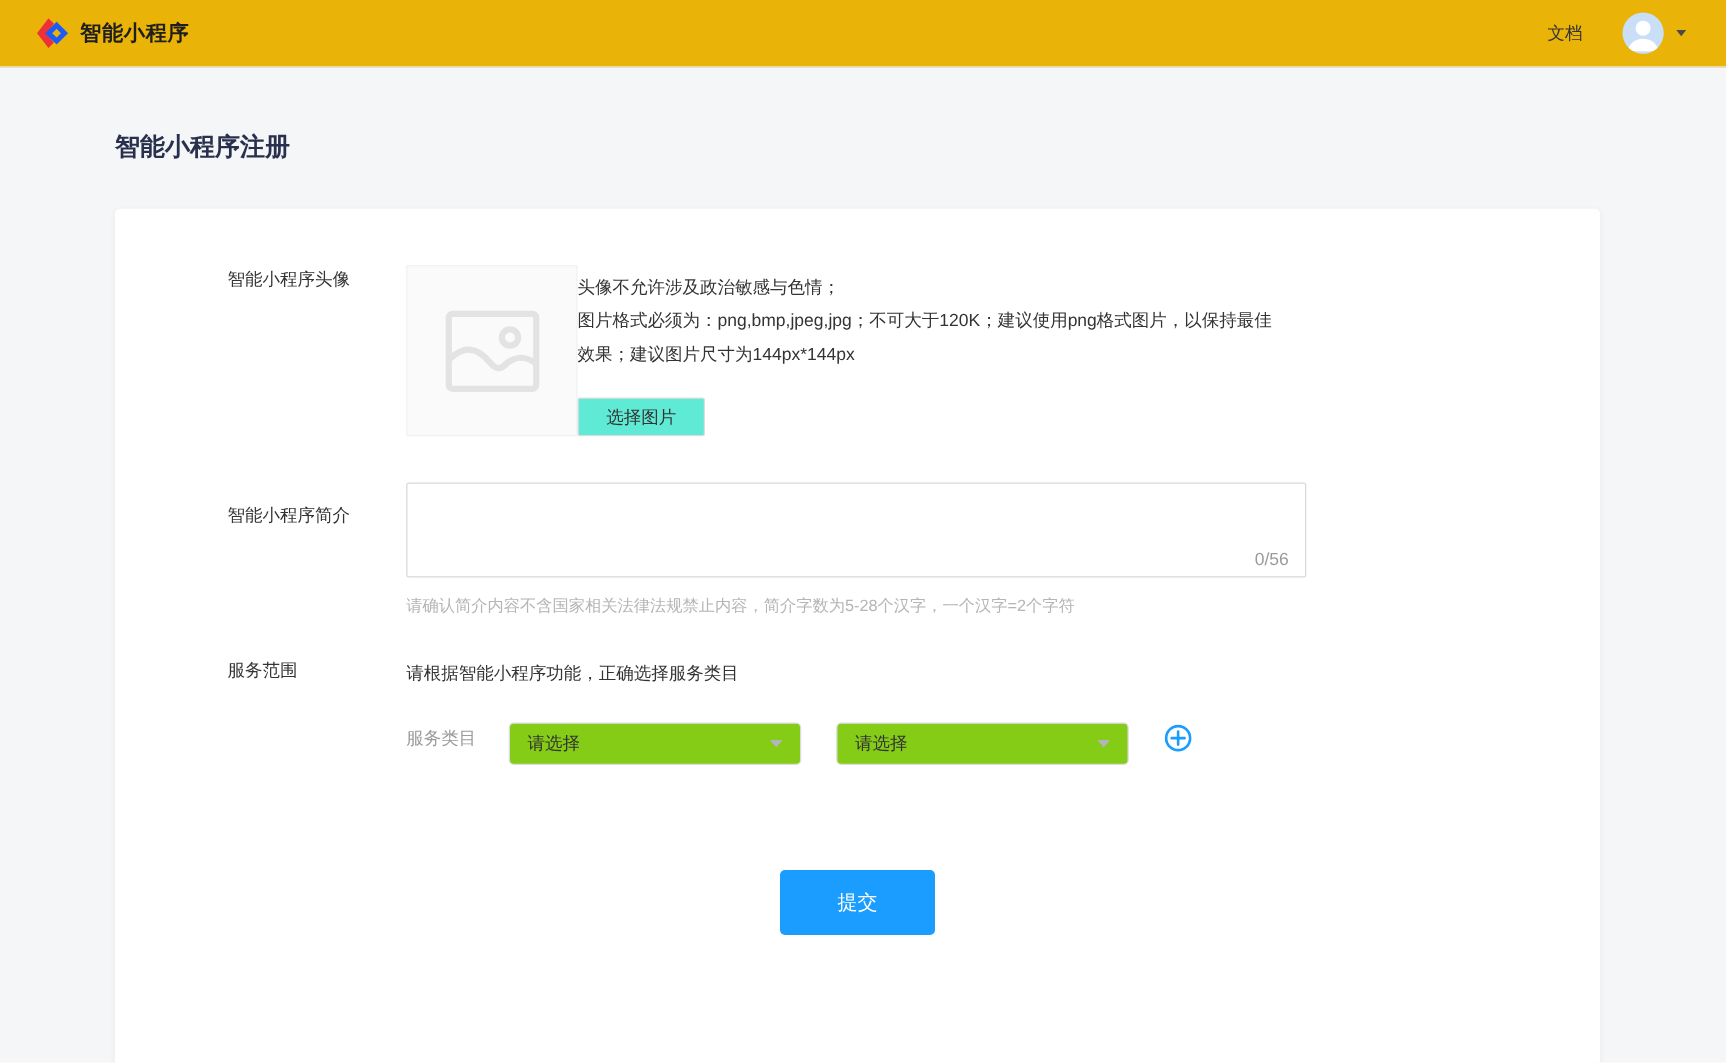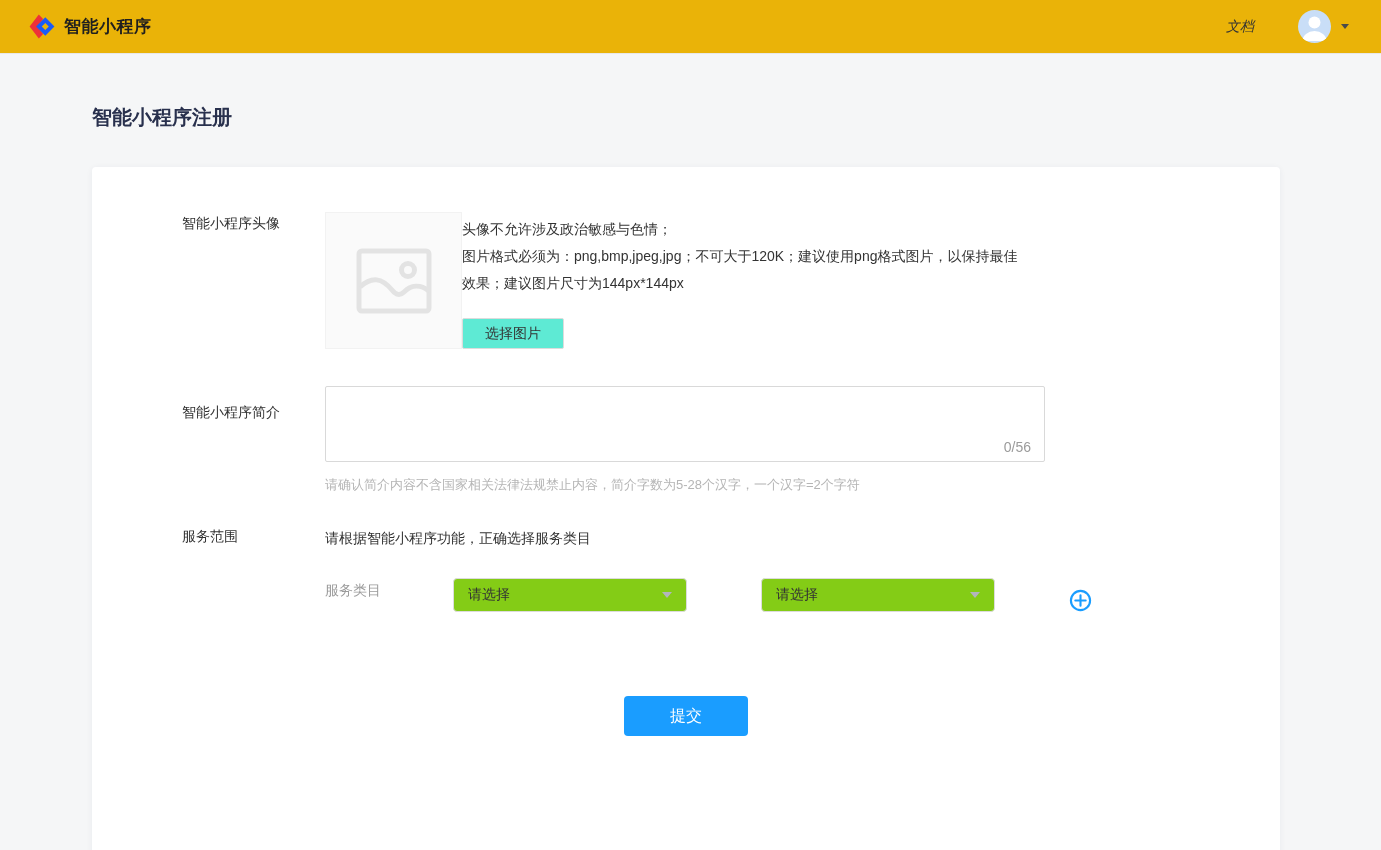--- a/index.html
+++ b/index.html
@@ -14,21 +14,21 @@
   .topbar {
     height: 54px;
     background: #eab308;
     border-bottom: 1px solid #e8e8e8;
     display: flex;
     align-items: center;
     padding: 0 32px 0 28px;
   }
   .brand { display: flex; align-items: center; gap: 9px; }
   .brand-title { font-size: 17px; font-weight: 700; color: #1f1f1f; letter-spacing: 0.5px; }
-  .topbar-right { margin-left: auto; display: flex; align-items: center; gap: 44px; font-style: italic; }
+  .topbar-right { margin-left: auto; display: flex; align-items: center; gap: 32px; }
   .doc-link { font-size: 14px; color: #333; text-decoration: none; cursor: pointer; }
   .account { display: flex; align-items: center; gap: 10px; cursor: pointer; }
   .avatar {
     width: 33px; height: 33px; border-radius: 50%;
     background: #c9def7; overflow: hidden; display: block;
   }
   .caret-down {
     width: 0; height: 0;
     border-left: 4.5px solid transparent;
     border-right: 4.5px solid transparent;
@@ -124,21 +124,21 @@
   }
   .counter-bottom {
     position: absolute; right: 14px; bottom: 7px;
     font-size: 14px; color: #9b9b9b;
     pointer-events: none;
   }
   .row-intro .field-hint { margin-top: 14px; }
 
   
   .scope-instruction { font-size: 14px; color: #333; padding-top: 2px; font-family: Liberation Serif, serif; }
-  .category-row { margin-top: 30px; display: flex; align-items: flex-end; gap: 46px; }
+  .category-row { margin-top: 30px; display: flex; align-items: flex-start; }
   .category-label { font-size: 14px; color: #9b9b9b; margin-right: 26px; align-self: flex-start; padding-top: 4px; }
   .select-box {
     width: 234px; height: 34px;
     background: #84cc16;
     border: 1px solid #dcdcdc;
     border-radius: 4px;
     display: flex; align-items: center; justify-content: space-between;
     padding: 0 14px;
     cursor: pointer;
   }
@@ -159,21 +159,21 @@
   }
 
   
   .submit-row {
     margin-left: -90px;
     width: 1188px;
     margin-top: 84px;
     display: flex; justify-content: center;
   }
   .submit-btn {
-    width: 124px; height: 40px;
+    width: 124px; height: 52px;
     background: #1a9dff;
     color: #fff;
     border: none;
     border-radius: 4px;
     font-size: 16px;
     cursor: pointer;
     font-family: inherit;
   }
 </style>
 </head>

